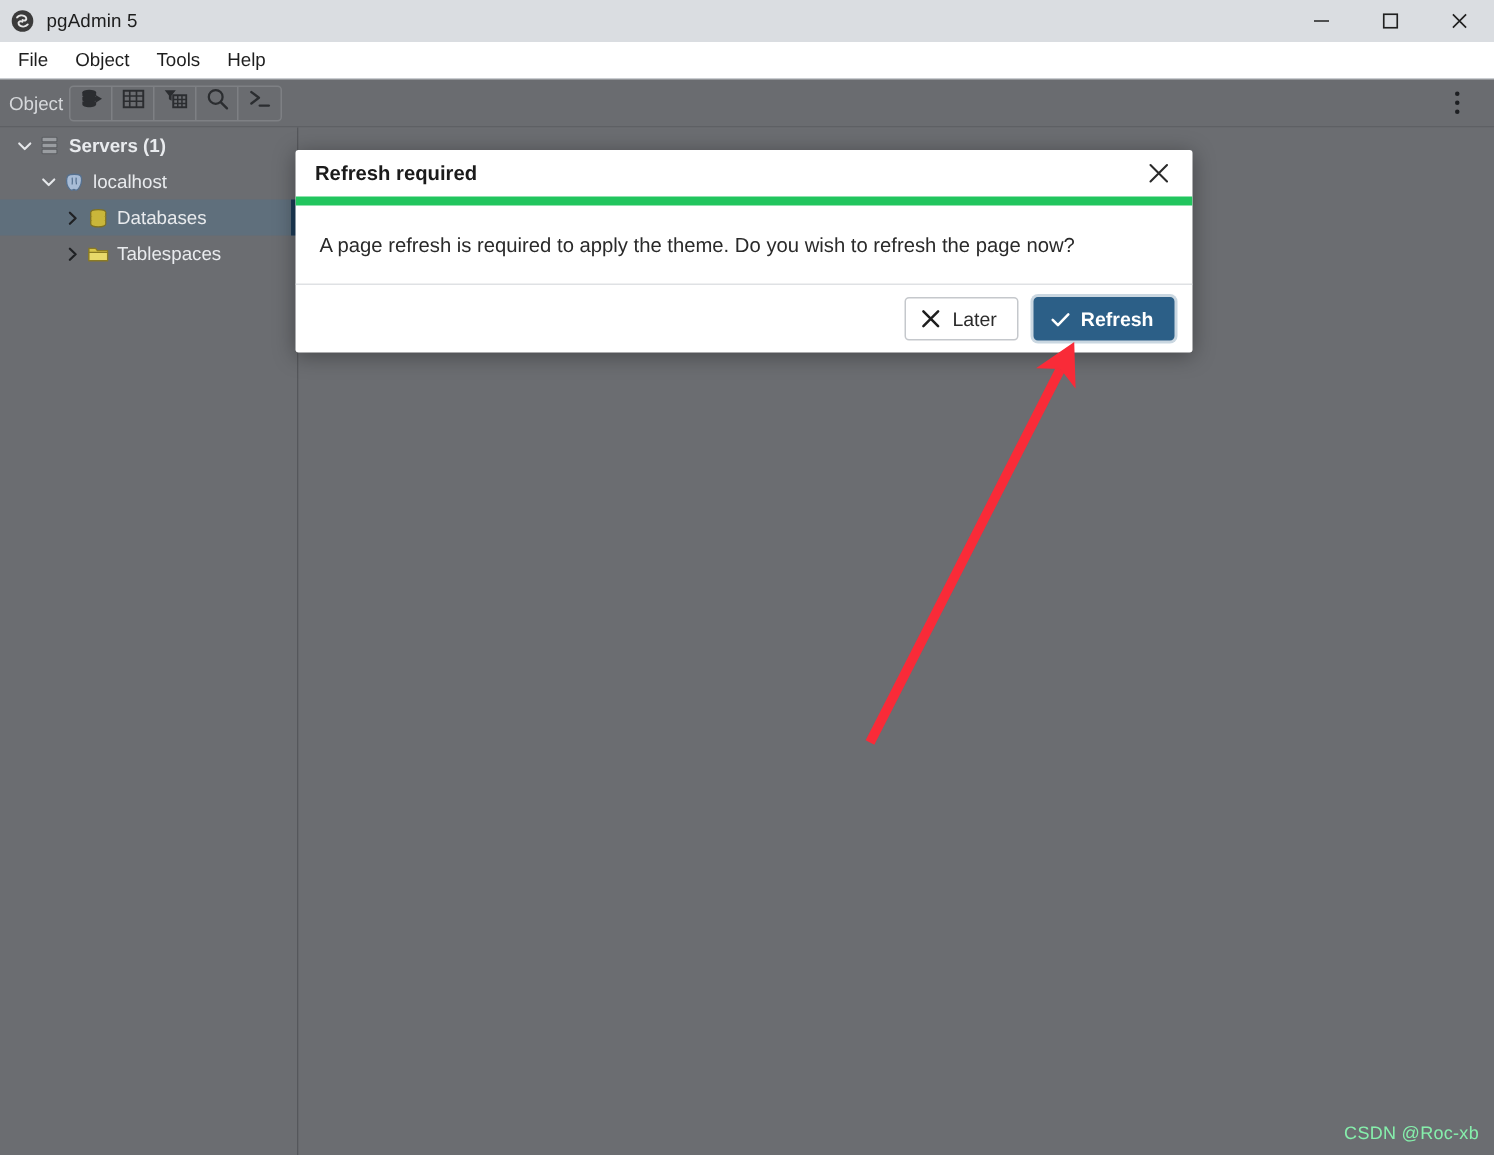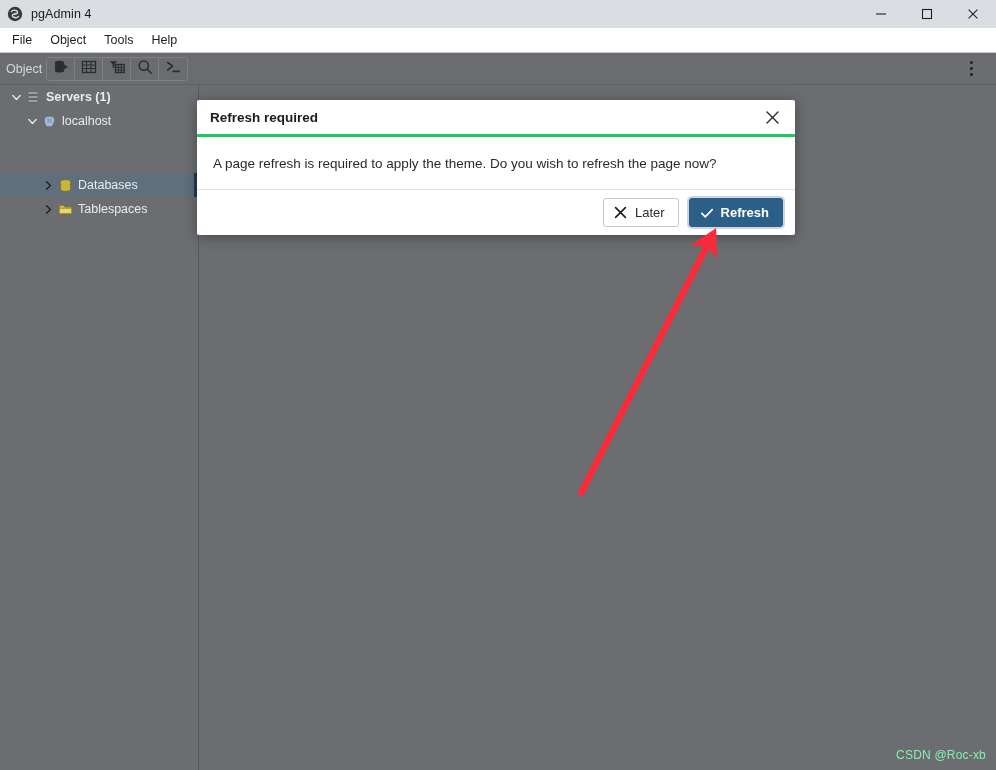--- a/index.html
+++ b/index.html
@@ -139,21 +139,20 @@
     display: flex;
     align-items: center;
     height: 24px;
     font-size: 12.5px;
     color: #e9ebee;
     white-space: nowrap;
     position: relative;
   }
   .tree-row.selected {
     background: #5f6f7c;
-    margin-top: 40px;
   }
   .tree-row.selected::after {
     content: "";
     position: absolute;
     right: 0; top: 0;
     width: 4px; height: 24px;
     background: #1d3c58;
   }
   .twisty {
     width: 16px; height: 16px;
@@ -196,21 +195,21 @@
     width: 598px;
     background: #ffffff;
     box-shadow: 0 2px 14px rgba(0,0,0,0.35);
     border-radius: 2px;
     overflow: hidden;
   }
   .dialog-header {
     height: 37px;
     display: flex;
     align-items: center;
-    border-bottom: 3px solid #22c55e;
+    border-bottom: 6px solid #22c55e;
     box-sizing: border-box;
   }
   .dialog-title {
     font-size: 13.5px;
     color: #1b1b1b;
     font-weight: bold;
     margin-left: 13px;
   }
   .dialog-header-spacer { flex: 1 1 auto; }
   .dialog-close {
@@ -284,21 +283,21 @@
 <div id="app">
 
   <div class="titlebar">
     <span class="titlebar-icon">
       <svg width="16" height="16" viewBox="0 0 16 16">
         <circle cx="8" cy="8" r="7.2" fill="#3b3b3b"></circle>
         <path d="M4.4 5.6c1.1-1.3 3.3-1.7 4.9-.9 1.2.6 1.6 1.9.9 2.6-.6.6-1.6.4-2.2.1" fill="none" stroke="#e6e6e6" stroke-width="1.3" stroke-linecap="round"></path>
         <path d="M11.5 10.3c-1.1 1.3-3.3 1.7-4.9.9-1.2-.6-1.6-1.9-.9-2.6.6-.6 1.6-.4 2.2-.1" fill="none" stroke="#e6e6e6" stroke-width="1.3" stroke-linecap="round"></path>
       </svg>
     </span>
-    <span class="titlebar-title">pgAdmin 4</span>
+    <span class="titlebar-title">pgAdmin 5</span>
     <span class="titlebar-spacer"></span>
     <span class="win-btn">
       <svg width="12" height="12" viewBox="0 0 12 12">
           <path d="M1 6h10" stroke="#202020" stroke-width="1.1"></path>
         </svg>
     </span>
     <span class="win-btn">
       <svg width="12" height="12" viewBox="0 0 12 12">
           <rect x="1.5" y="1.5" width="9" height="9" fill="none" stroke="#202020" stroke-width="1.1"></rect>
         </svg>

